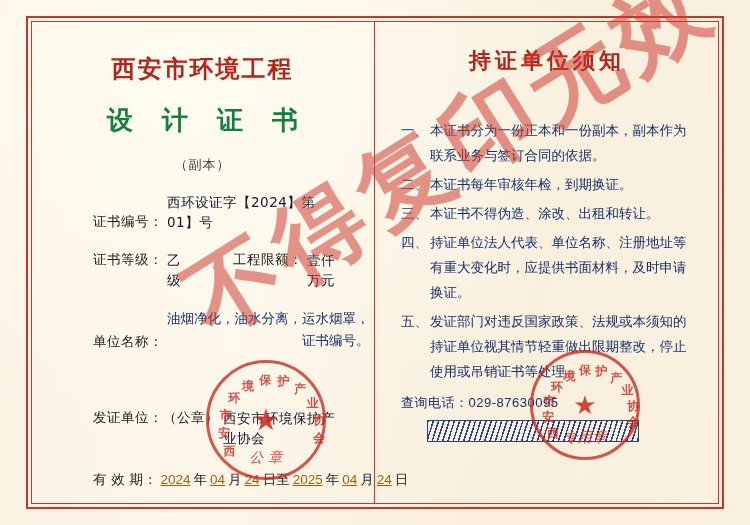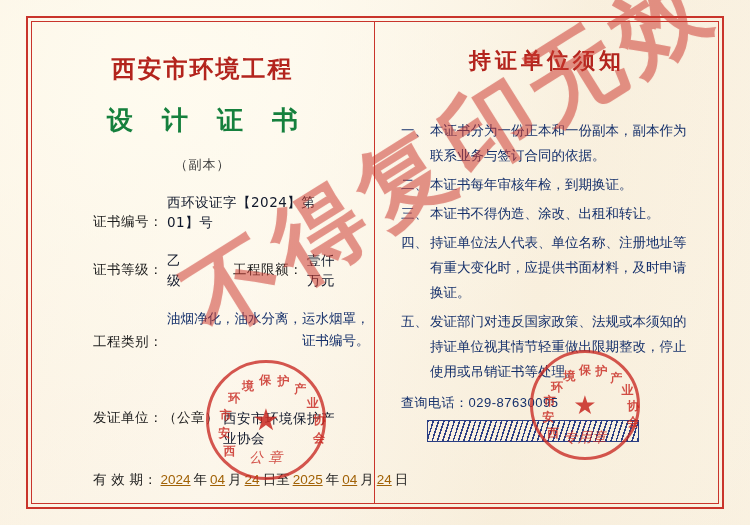--- a/index.html
+++ b/index.html
@@ -123,21 +123,21 @@
   }
   .two-col-row {
     display: flex;
     font-size: 13.5px;
     color: #1d1d1d;
     margin-top: 18px;
     line-height: 20px;
   }
   .two-col-row .seg {
     display: flex;
-    align-items: center;
+    align-items: flex-start;
   }
   .seg-gap { width: 16px; }
   .multi-value {
     color: #15306b;
     padding-left: 4px;
     line-height: 22px;
   }
   .multi-value div { white-space: nowrap; text-align: right; }
 
   .issuer-row {
@@ -301,21 +301,21 @@
       </span>
       <span class="seg-gap"></span>
       <span class="seg">
         <span class="field-label">工程限额：</span>
         <span class="field-value hand">壹仟万元</span>
       </span>
     </div>
 
 
     <div class="field-row">
-      <span class="field-label">工程类别：</span>
+      <span class="field-label">单位名称：</span>
       <span class="multi-value">
         <div>油烟净化，油水分离，运水烟罩，</div>
         <div>证书编号。</div>
       </span>
     </div>
 
     <div class="issuer-row">
       <span class="field-label">发证单位：（公章）</span>
       <span class="field-value hand">西安市环境保护产业协会</span>
     </div>

